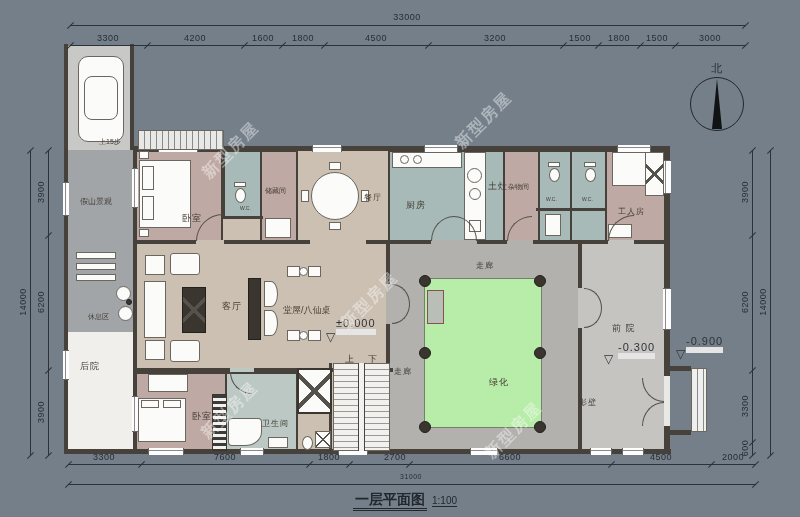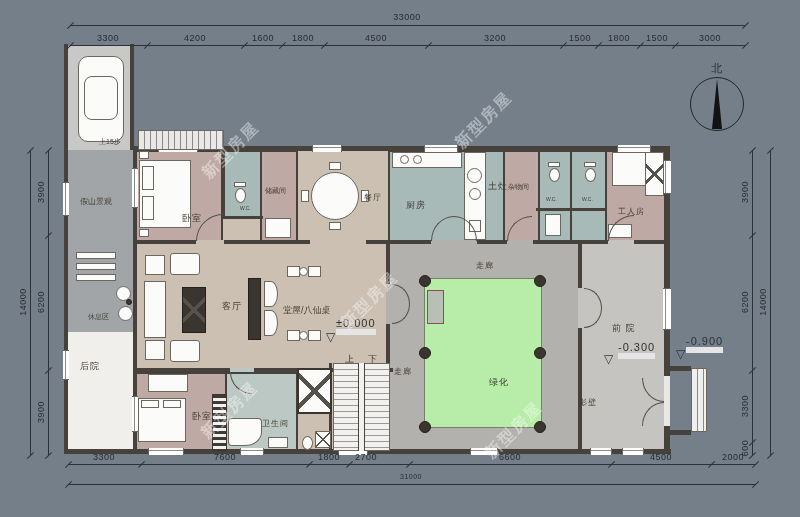--- a/index.html
+++ b/index.html
@@ -285,21 +285,21 @@
       <i class="tick" style="left: 237px; top: -0.5px;"></i>
       <i class="tick" style="left: 277px; top: -0.5px;"></i>
       <i class="tick" style="left: 337px; top: -0.5px;"></i>
       <i class="tick" style="left: 539px; top: -0.5px;"></i>
       <i class="tick" style="left: 639px; top: -0.5px;"></i>
       <i class="tick" style="left: 683px; top: -0.5px;"></i>
     </div>
   <span class="dt" style="left:104px;top:452px">3300</span>
   <span class="dt" style="left:225px;top:452px">7600</span>
   <span class="dt" style="left:329px;top:452px">1800</span>
-  <span class="dt" style="left:366px;top:452px">2700</span>
+  <span class="dt" style="left:395px;top:452px">2700</span>
   <span class="dt" style="left:510px;top:452px">6600</span>
   <span class="dt" style="left:661px;top:452px">4500</span>
   <span class="dt" style="left:733px;top:452px">2000</span>
   <div class="hl" style="left:68px;top:484px;width:687px">
       <i class="tick" style="left: -4px; top: -0.5px;"></i>
       <i class="tick" style="left: 683px; top: -0.5px;"></i>
     </div>
   <span class="dt" style="left:411px;top:473px;font-size:7px">31000</span>
 
   <div class="vl vdim" style="left:30px;top:150px;height:305px">
@@ -327,14 +327,17 @@
   <span class="dtv" style="left:745px;top:192px">3900</span>
   <span class="dtv" style="left:745px;top:302px">6200</span>
   <span class="dtv" style="left:745px;top:406px">3300</span>
   <span class="dtv" style="left:745px;top:448px">600</span>
   <div class="vl vdim" style="left:770px;top:150px;height:305px">
       <i class="tick" style="top: -0.5px; left: -4px;"></i>
       <i class="tick" style="top: 304.5px; left: -4px;"></i>
     </div>
   <span class="dtv" style="left:763px;top:302px">14000</span>
 
+  <div class="title" style="left:320px;top:490px;width:170px">
+    <span class="t1">一层平面图</span><span class="t2">1:100</span>
+  </div>
 
 </div>
 
 </body></html>

